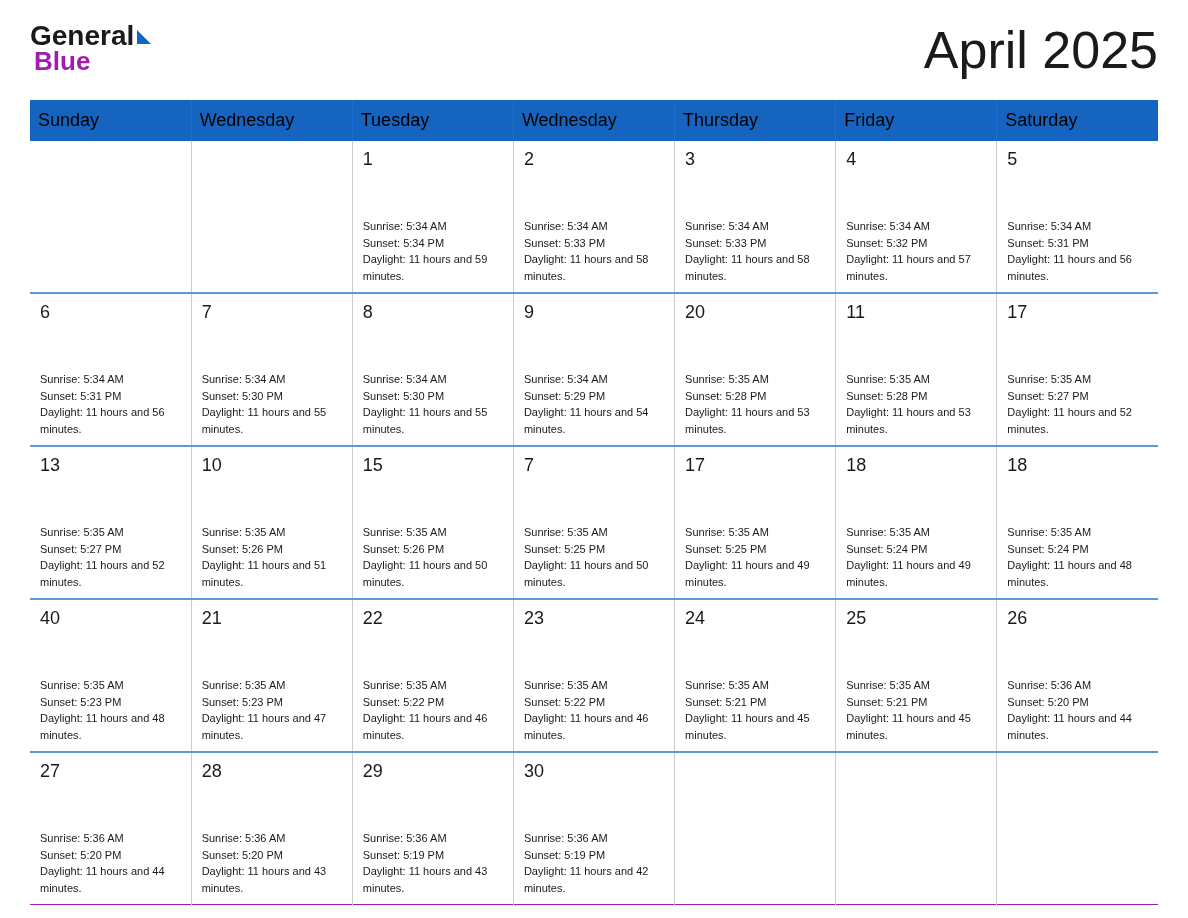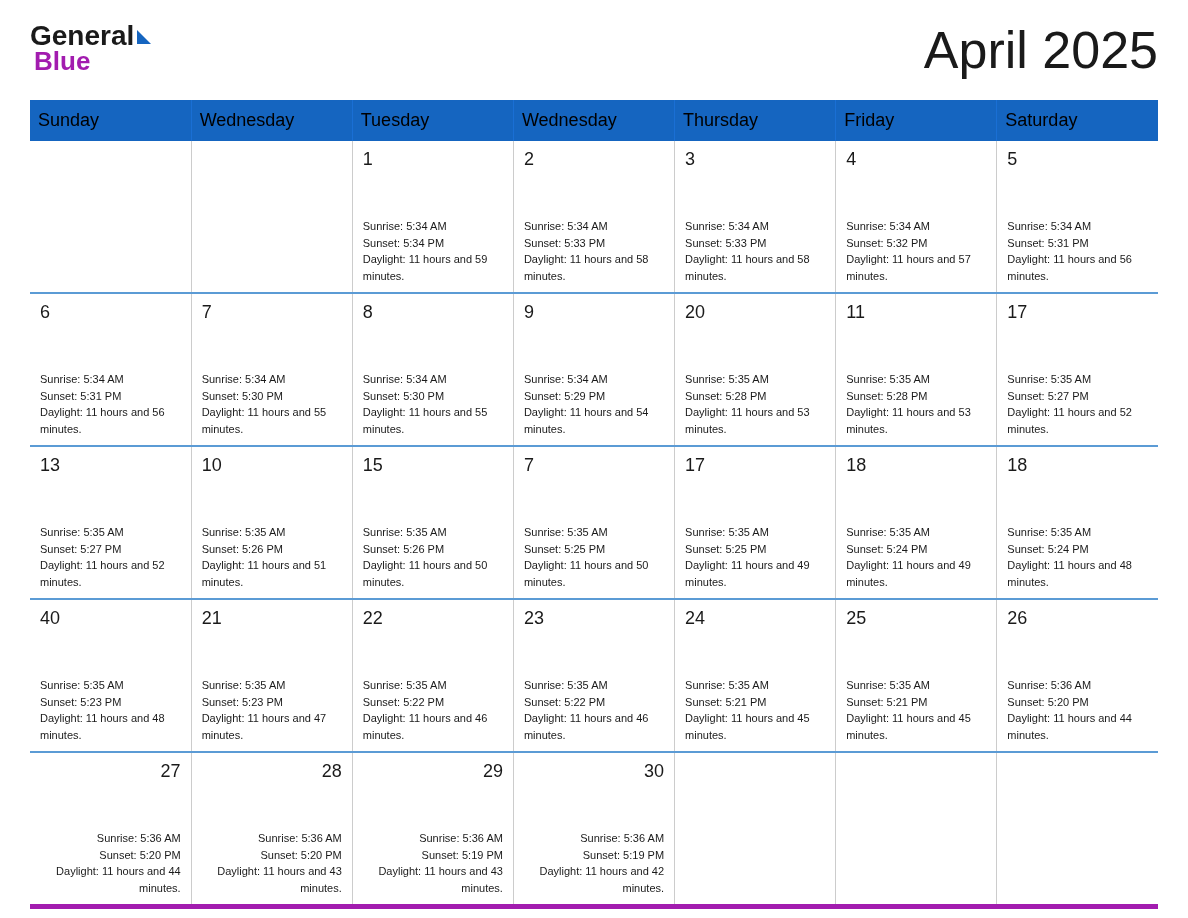--- a/index.html
+++ b/index.html
@@ -98,22 +98,21 @@
     .day-info {
       font-size: 11px;
       color: #1a1a1a;
       line-height: 1.5;
       margin-top: 48px;
     }
     .empty-cell {
       background: #fff;
     }
     tbody tr:last-child {
-      border-bottom: 5px solid #a21caf;
-      text-align: right;
+      border-bottom: 1px solid #a21caf;
     }
   </style>
 </head>
 <body>
 
 <div class="header">
   <div class="logo">
     <div class="logo-general">
       <span>General</span>
         <span class="arrow"></span>

